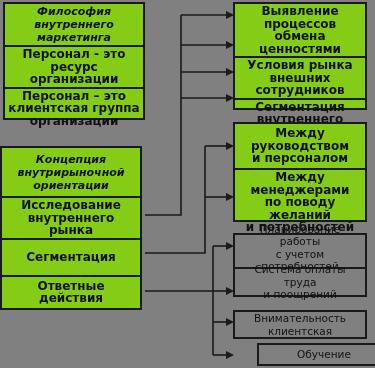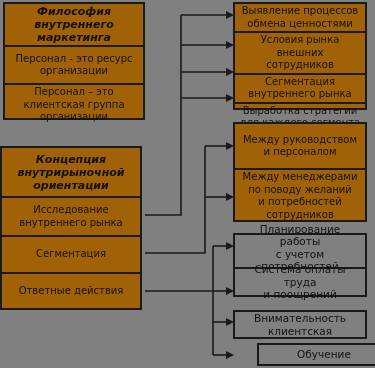--- a/index.html
+++ b/index.html
@@ -7,38 +7,39 @@
     width:375px;height:368px;
     background:#808080;
     font-family:"DejaVu Sans","Liberation Sans",sans-serif;
     overflow:hidden;
     position:relative;
   }
   #canvas{position:absolute;left:0;top:0;width:375px;height:368px;}
   .grp{
     position:absolute;
     border:2px solid #1a1a1a;
-    background:#a16207;
+    background:#84cc16;
     box-sizing:border-box;
     display:flex;
     flex-direction:column;
   }
   .cell{
     flex:1 1 auto;
     display:flex;
     align-items:center;
     justify-content:center;
     text-align:center;
     color:#111;
-    font-size:10px;
+    font-size:12px;
     line-height:12.5px;
     padding:1px 3px;
     box-sizing:border-box;
     border-bottom:2px solid #1a1a1a;
     white-space:pre-line;
+    font-weight:bold;
   }
   .cell:last-child{border-bottom:none;}
   .cell.head{
     font-weight:bold;
     font-style:italic;
     font-size:11px;
     line-height:13px;
   }
   .box{
     position:absolute;

